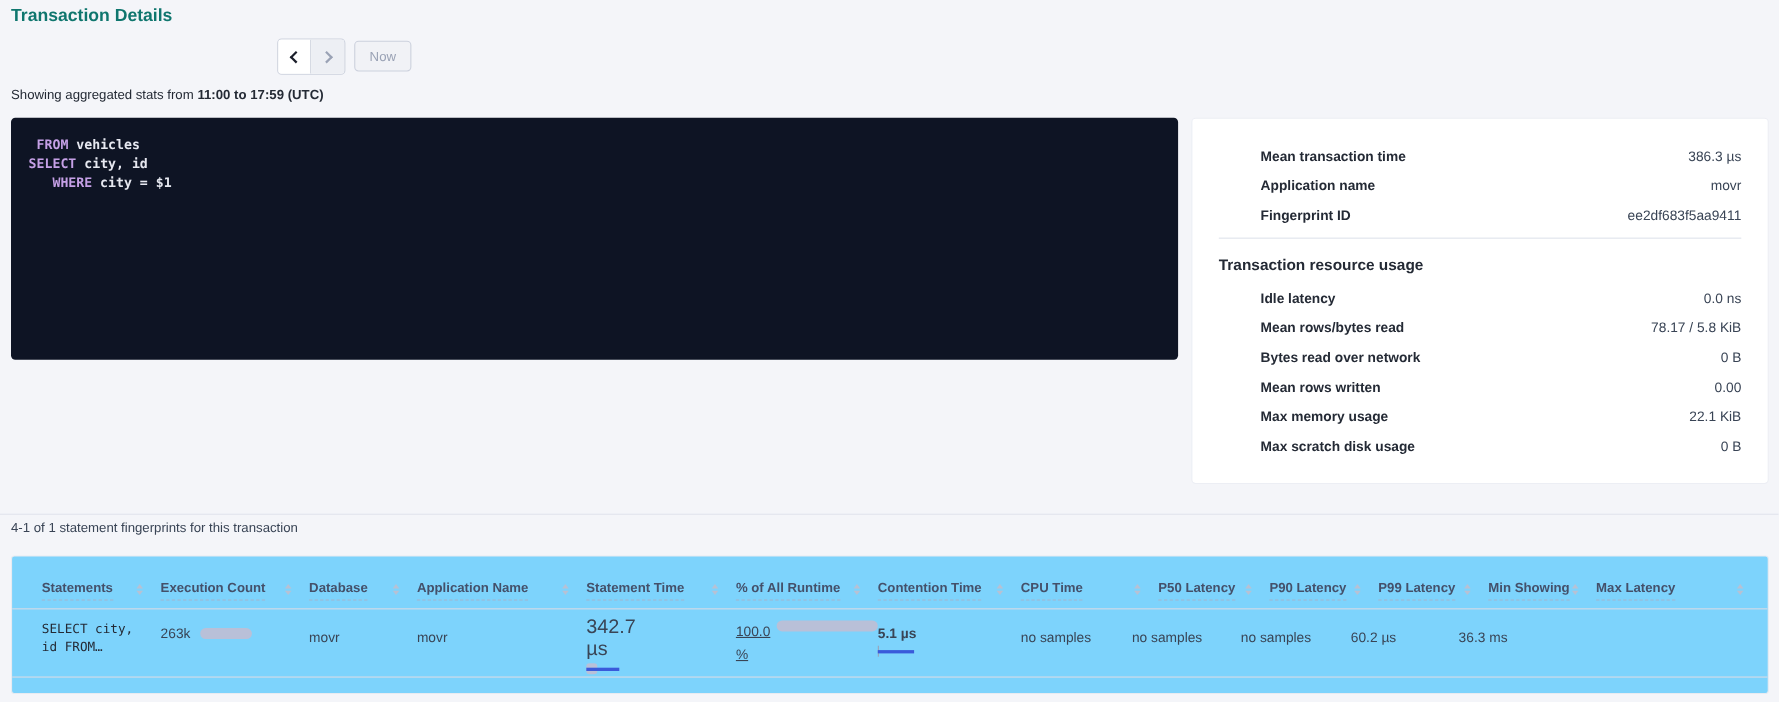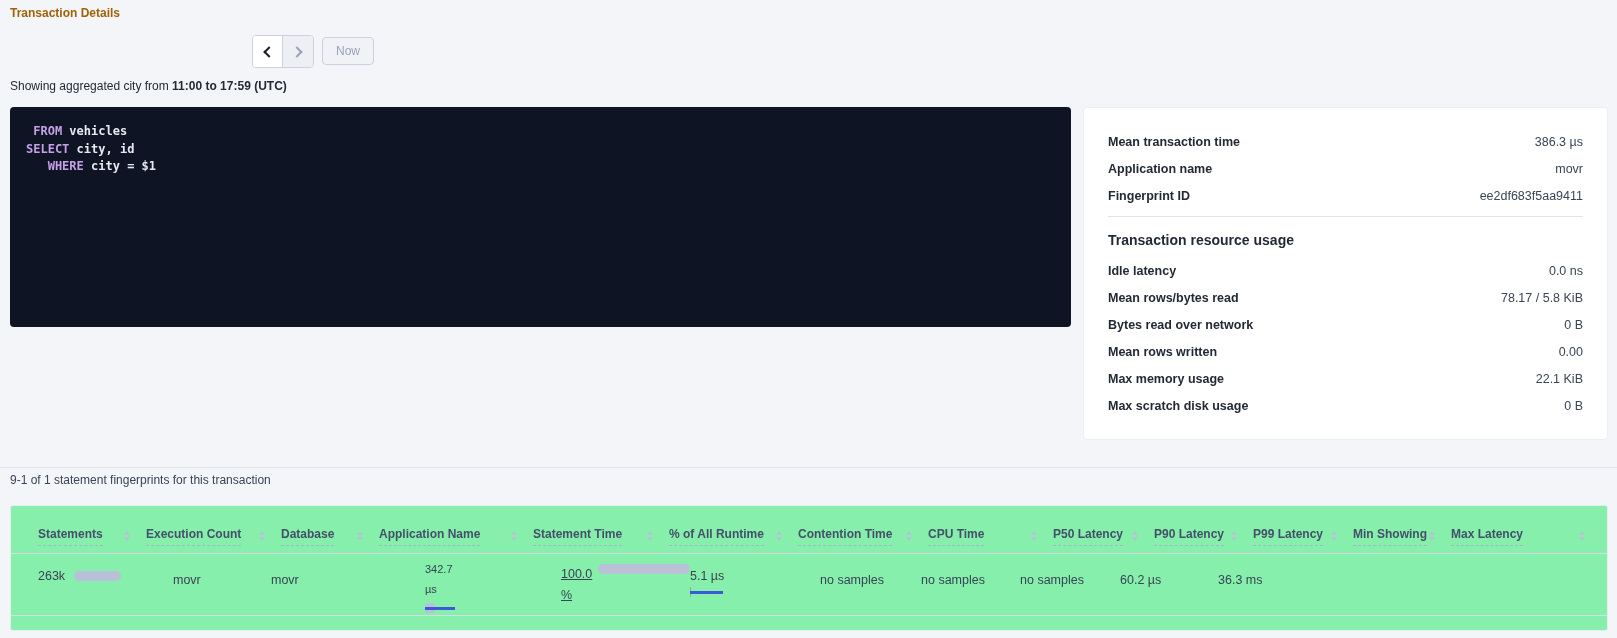--- a/index.html
+++ b/index.html
@@ -9,21 +9,21 @@
     background:#f4f5f9;
     color:#394455;
     position:relative;
     overflow:hidden;
   }
   #app { position:absolute; inset:0; }
 
   
   .page-title {
     position:absolute; left:10px; top:6px;
-    font-size:12px; font-weight:bold; color:#a16207;
+    font-size:16px; font-weight:bold; color:#0f766e;
   }
   .time-picker {
     position:absolute; left:10px; top:35px; height:33px; width:228px;
     background:#fff; border:1px solid #c7cdd9; border-radius:3px;
     display:flex; align-items:center; padding:0 12px; cursor:pointer;
   }
   .interval-badge {
     background:#e7ebf2; color:#394455; font-size:11px; font-weight:bold;
     padding:4px 8px; border-radius:3px; margin-right:12px;
   }
@@ -65,33 +65,33 @@
     line-height:17.5px; color:#e6e8f0; white-space:pre;
   }
   .sql-kw { color:#c5a0e6; }
 
   
   .summary-card {
     position:absolute; left:1083px; top:107px; width:525px; height:333px;
     background:#fff; border:1px solid #eceef4; border-radius:4px;
     padding:20px 24px 0 24px; overflow:hidden;
   }
-  .kv-row { height:27px; display:flex; align-items:center; justify-content:space-between; }
+  .kv-row { height:27px; display:flex; align-items:center; justify-content:space-between;margin-left:38px; }
   .kv-label { font-size:12.5px; font-weight:bold; color:#242a35; }
   .kv-value { font-size:12.5px; color:#394455; }
   .card-divider { height:1px; background:#dfe3ec; margin-top:7px; }
   .resource-title { font-size:14px; font-weight:bold; color:#242a35; margin-top:15px; margin-bottom:9px; }
 
   
   .section-divider { position:absolute; left:0; top:467px; width:1617px; height:1px; background:#e1e4ed; }
   .statements-caption { position:absolute; left:10px; top:473px; font-size:12px; color:#394455; }
 
   .table-card {
     position:absolute; left:10px; top:505px; width:1598px; height:126px;
-    background:#86efac; border:1px solid #e8ebf1; border-radius:3px; overflow:hidden;
+    background:#7dd3fc; border:1px solid #e8ebf1; border-radius:3px; overflow:hidden;
   }
   .thead {
     display:flex; align-items:flex-end; height:48px;
     padding:0 0 7px 27px; border-bottom:1px solid #d7dbe6;
   }
   .th { display:flex; align-items:flex-end; flex-shrink:0; cursor:pointer; }
   .th-label {
     font-size:12px; font-weight:bold; color:#44506a;
     border-bottom:1px dashed #a4b4cc; padding-bottom:4px;
   }
@@ -107,33 +107,33 @@
 
   .stmt-text {
     font-family:"DejaVu Sans Mono", monospace; font-size:11.5px; line-height:17px;
     color:#242a35; width:94px; padding-top:9px; word-break:break-word; cursor:pointer;
   }
   .exec-cell { display:flex; align-items:center; padding-top:13px; height:30px; gap:9px;text-align:center; }
   .bar-gray { height:10px; background:#b9c0d8; border-radius:5px; }
   .exec-bar { width:47px; }
   .plain-cell { padding-top:19px; }
   .wrap-cell { padding-top:5px; }
-  .wrap-val { font-size:11px; line-height:20px; }
+  .wrap-val { font-size:18px; line-height:20px; }
   .wrap-val.w42 { width:42px; }
   .wrap-val.w38 { width:38px; }
   .pct-cell { display:flex; padding-top:10px;text-decoration:underline; }
   .pct-val { font-size:12.5px; line-height:21px; width:36px; }
   .pct-bar { width:94px; margin-left:2px; }
   .minibar { position:relative; height:10px; margin-top:4px; }
   .minibar .blk { position:absolute; left:0; top:0; height:10px; background:#b9c0d8; border-radius:3px; }
   .minibar .line { position:absolute; left:0; top:4px; height:2.5px; background:#3a5ada; }
   .minibar .tick { position:absolute; left:0; top:0; width:1px; height:10px; background:#9aa3b8; }
   .stmt-blk { width:10px; } .stmt-line { width:30px; }
   .cpu-blk { width:20px; } .cpu-line { width:32px; }
-  .cont-cell { padding-top:15px; }
+  .cont-cell { padding-top:15px;font-weight:bold; }
   .cont-line { width:33px; }
 </style>
 </head>
 <body>
 
 <div id="app">
 
   <div class="page-title">Transaction Details</div>
 
 
@@ -141,21 +141,21 @@
     <div class="arrow-btn prev">
       <span class="chev-left"></span>
     </div>
     <div class="arrow-btn next">
       <span class="chev-right"></span>
     </div>
   </div>
 
   <div class="now-btn">Now</div>
 
-  <div class="stats-line"><span>Showing aggregated city from </span><b>11:00 to 17:59 (UTC)</b></div>
+  <div class="stats-line"><span>Showing aggregated stats from </span><b>11:00 to 17:59 (UTC)</b></div>
 
   <div class="sql-box">
     <div class="sql-line"><span class="sql-kw"> FROM</span><span> vehicles</span></div>
     <div class="sql-line"><span class="sql-kw">SELECT</span><span> city, id</span></div>
     <div class="sql-line"><span class="sql-kw">   WHERE</span><span> city = $1</span></div>
   </div>
 
   <div class="summary-card">
     <div class="kv-row">
       <span class="kv-label">Mean transaction time</span>
@@ -191,21 +191,21 @@
       <span class="kv-label">Max memory usage</span>
       <span class="kv-value">22.1 KiB</span>
     </div>
     <div class="kv-row">
       <span class="kv-label">Max scratch disk usage</span>
       <span class="kv-value">0 B</span>
     </div>
   </div>
 
   <div class="section-divider"></div>
-  <div class="statements-caption">9-1 of 1 statement fingerprints for this transaction</div>
+  <div class="statements-caption">4-1 of 1 statement fingerprints for this transaction</div>
 
   <div class="table-card">
     <div class="thead">
       <div class="th c0">
         <span class="th-label">Statements</span>
         <span class="sort-icon">
             <span class="tri-up"></span>
             <span class="tri-down"></span>
           </span>
       </div>
@@ -289,20 +289,23 @@
       <div class="th c12">
         <span class="th-label">Max Latency</span>
         <span class="sort-icon">
             <span class="tri-up"></span>
             <span class="tri-down"></span>
           </span>
       </div>
     </div>
 
     <div class="trow">
+      <div class="td c0">
+        <div class="stmt-text">SELECT city, id FROM…</div>
+      </div>
       <div class="td c1">
         <div class="exec-cell">
           <span>263k</span>
           <span class="bar-gray exec-bar"></span>
         </div>
       </div>
       <div class="td c2 plain-cell">movr</div>
       <div class="td c3 plain-cell">movr</div>
       <div class="td c4 wrap-cell">
         <div class="wrap-val w42">342.7 µs</div>

